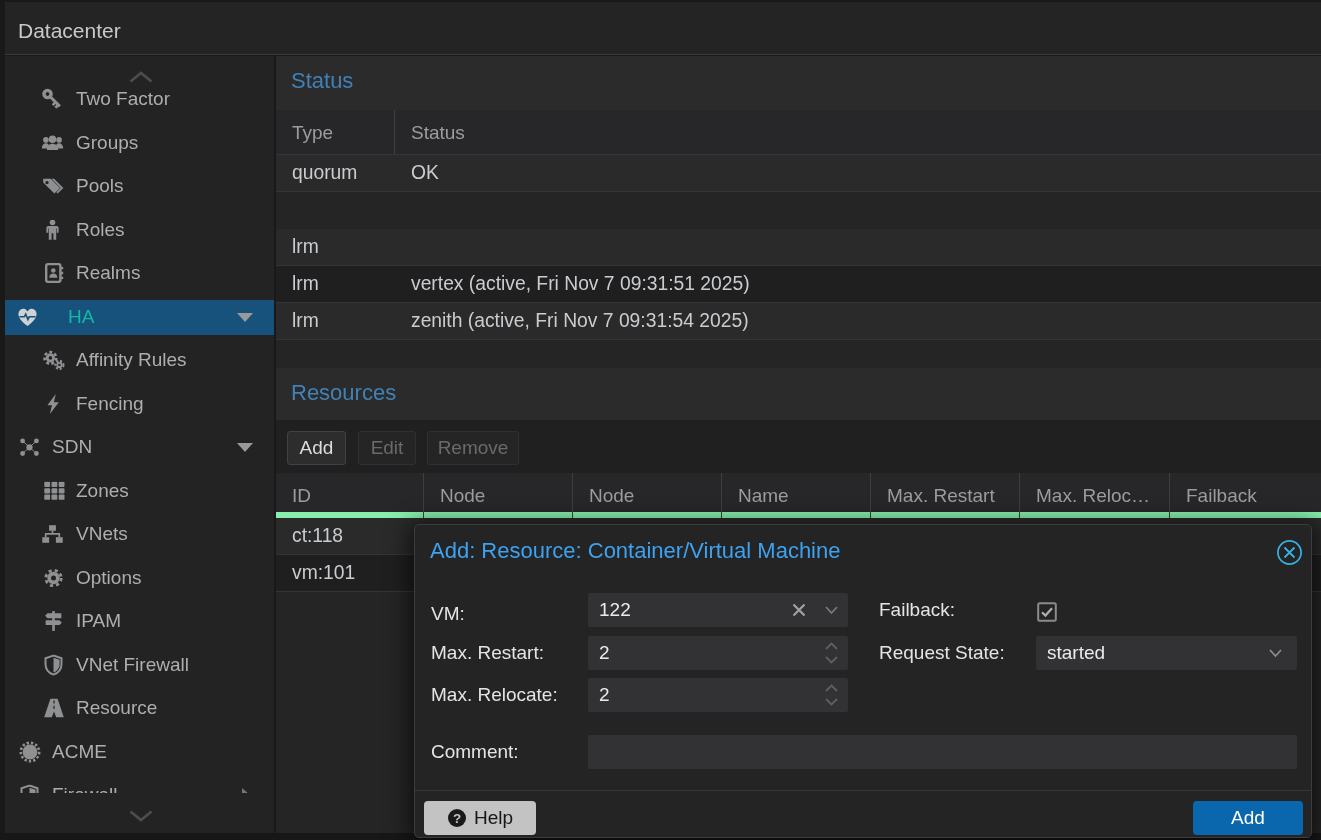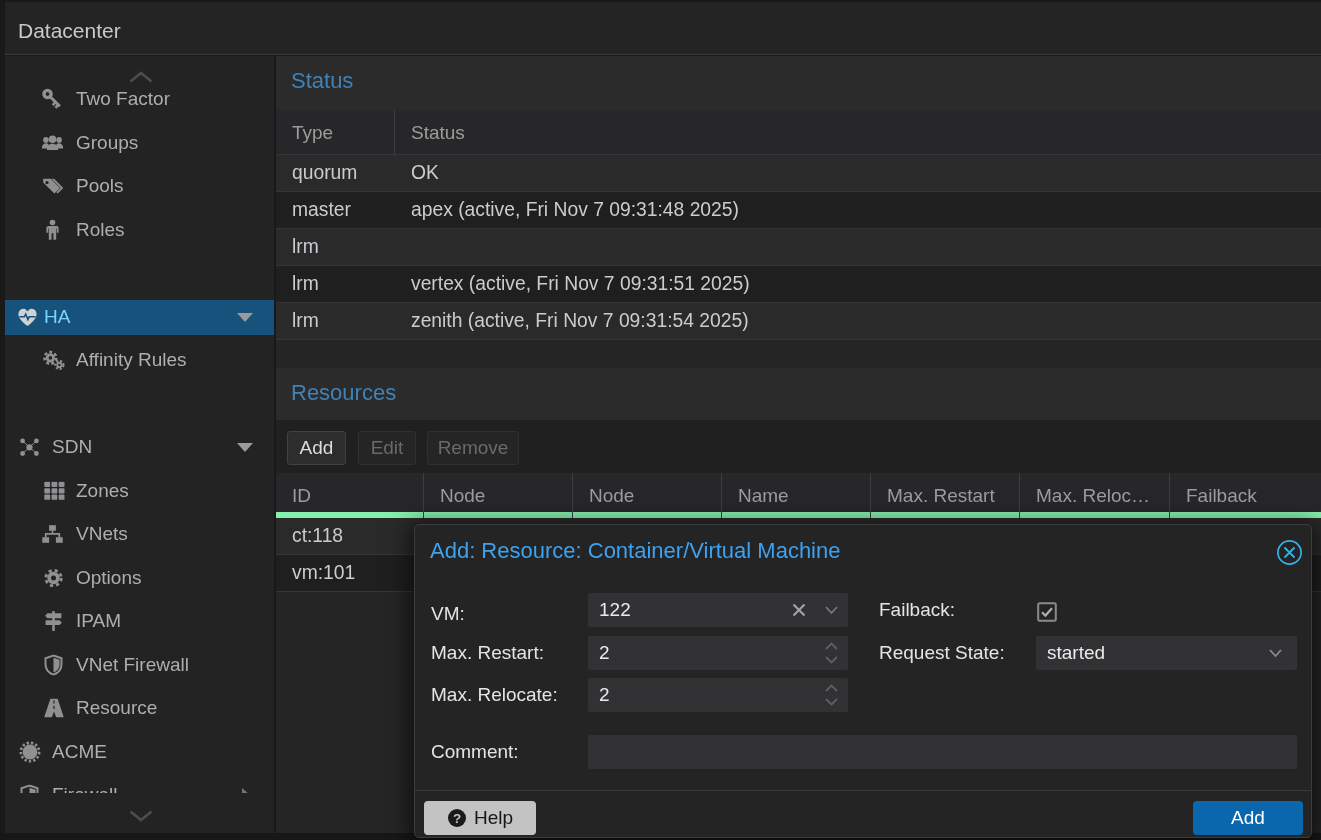--- a/index.html
+++ b/index.html
@@ -89,41 +89,56 @@
       </div>
 <div class="mi" style="top:152px">
         <svg class="ic" style="left:40px" width="15" height="21" viewBox="0 0 15 21">
           <g fill="#8f9092">
             <circle cx="7.5" cy="3" r="2.8"></circle>
             <path d="M3.6 6.4 H11.4 C12.8 6.4 13.6 7.2 13.6 8.5 V13.2 H11.8 V9.1 H11.2 V20.2 H8.4 V13.8 H6.6 V20.2 H3.8 V9.1 H3.2 V13.2 H1.4 V8.5 C1.4 7.2 2.2 6.4 3.6 6.4 Z"></path>
           </g>
         </svg>
         <span class="tx" style="left:71px">Roles</span>
       </div>
+<div class="mi" style="top:195px">
+        <svg class="ic" style="left:39px" width="20" height="21" viewBox="0 0 20 21">
+          <rect x="2.2" y="1.6" width="14.2" height="17.8" rx="1.8" fill="none" stroke="#8f9092" stroke-width="2.4"></rect>
+          <circle cx="9.3" cy="8" r="2.3" fill="#8f9092"></circle>
+          <path d="M5.3 15.2 C5.3 12.4 7 11 9.3 11 C11.6 11 13.3 12.4 13.3 15.2 Z" fill="#8f9092"></path>
+          <path d="M16.4 5.6 H19.2 M16.4 10.5 H19.2 M16.4 15.4 H19.2" stroke="#8f9092" stroke-width="2.4"></path>
+        </svg>
+        <span class="tx" style="left:71px">Realms</span>
+      </div>
 <div class="mi" style="top:239px">
         <div class="sel-bg"></div>
         <svg class="ic" style="left:11px" width="23" height="21" viewBox="0 0 23 21">
           <path d="M11.5 19.4 C2.6 13.4 1.6 8 2.9 5.2 C4.1 2.6 7.1 1.6 9.3 2.8 C10.4 3.5 11.2 4.5 11.5 4.9 C11.8 4.5 12.6 3.5 13.7 2.8 C15.9 1.6 18.9 2.6 20.1 5.2 C21.4 8 20.4 13.4 11.5 19.4 Z" fill="#ced2d5"></path>
           <path d="M3.4 10.3 H8.3 L9.7 7.7 L11.9 13.1 L13.2 10.3 H19.6" fill="none" stroke="#17527c" stroke-width="1.6"></path>
         </svg>
-        <span class="tx" style="left:39px;color:#7dd3fc">HA</span>
+        <span class="tx" style="left:63px;color:#14b8a6">HA</span>
         <span class="arr"></span>
       </div>
 <div class="mi" style="top:282px">
         <svg class="ic" style="left:37px" width="23" height="21" viewBox="0 0 23 21">
           <g fill="#8f9092">
             <circle cx="8.4" cy="8.4" r="4.6"></circle>
             <circle cx="8.4" cy="8.4" r="5.9" fill="none" stroke="#8f9092" stroke-width="2.6" stroke-dasharray="2.9 2.3"></circle>
             <circle cx="8.4" cy="8.4" r="1.8" fill="#232324"></circle>
             <circle cx="17.4" cy="15.4" r="3.1"></circle>
             <circle cx="17.4" cy="15.4" r="4.1" fill="none" stroke="#8f9092" stroke-width="2" stroke-dasharray="2.1 1.8"></circle>
             <circle cx="17.4" cy="15.4" r="1.2" fill="#232324"></circle>
           </g>
         </svg>
         <span class="tx" style="left:71px">Affinity Rules</span>
+      </div>
+<div class="mi" style="top:326px">
+        <svg class="ic" style="left:41px" width="14" height="21" viewBox="0 0 14 21">
+          <path d="M9.8 0.4 L1.4 11.8 H5.9 L3.9 20.6 L12.8 8.7 H7.9 Z" fill="#8f9092"></path>
+        </svg>
+        <span class="tx" style="left:71px">Fencing</span>
       </div>
 <div class="mi" style="top:369px">
         <svg class="ic" style="left:14px" width="21" height="21" viewBox="0 0 21 21">
           <g stroke="#8f9092" stroke-width="0.9" fill="#8f9092">
             <path d="M10.5 10.8 L3.6 4.4 M10.5 10.8 L17.4 4.4 M10.5 10.8 L3.6 17 M10.5 10.8 L17.4 17" fill="none"></path>
             <circle cx="10.5" cy="10.8" r="3.1" stroke="none"></circle>
             <circle cx="3.6" cy="4.4" r="2.4" stroke="none"></circle>
             <circle cx="17.4" cy="4.4" r="2.4" stroke="none"></circle>
             <circle cx="3.6" cy="17" r="2.4" stroke="none"></circle>
             <circle cx="17.4" cy="17" r="2.4" stroke="none"></circle>
@@ -218,24 +233,20 @@
       <span class="bt">Status</span>
     </div>
 <div class="ghead" style="top:54px;border-bottom:1px solid #353537;box-sizing:border-box">
   <div class="hcell" style="left:0;width:119px">Type</div>
   <div class="hcell" style="left:119px;width:926px;border-right:none">Status</div>
 </div>
 <div class="grow rl" style="top:99px">
       <div class="gcell" style="left:0">quorum</div>
       <div class="gcell" style="left:119px">OK</div>
     </div>
-<div class="grow rd" style="top:136px">
-      <div class="gcell" style="left:0">master</div>
-      <div class="gcell" style="left:119px">apex (active, Fri Nov 7 09:31:48 2025)</div>
-    </div>
 <div class="grow rl" style="top:173px">
       <div class="gcell" style="left:0">lrm</div>
     </div>
 <div class="grow rd" style="top:210px">
       <div class="gcell" style="left:0">lrm</div>
       <div class="gcell" style="left:119px">vertex (active, Fri Nov 7 09:31:51 2025)</div>
     </div>
 <div class="grow rl" style="top:247px">
       <div class="gcell" style="left:0">lrm</div>
       <div class="gcell" style="left:119px">zenith (active, Fri Nov 7 09:31:54 2025)</div>

